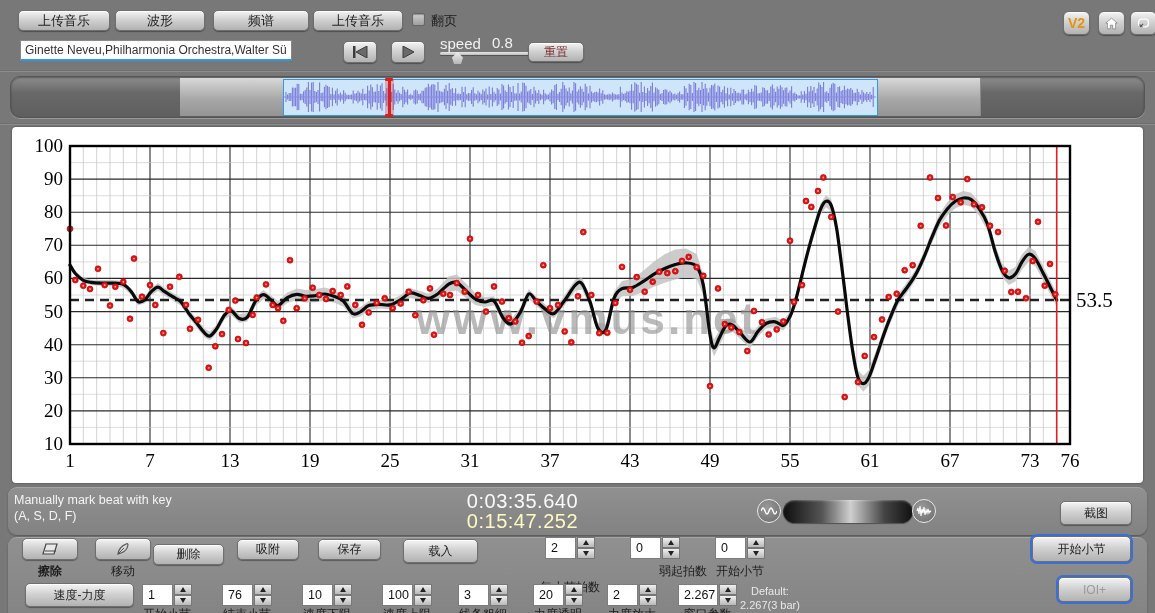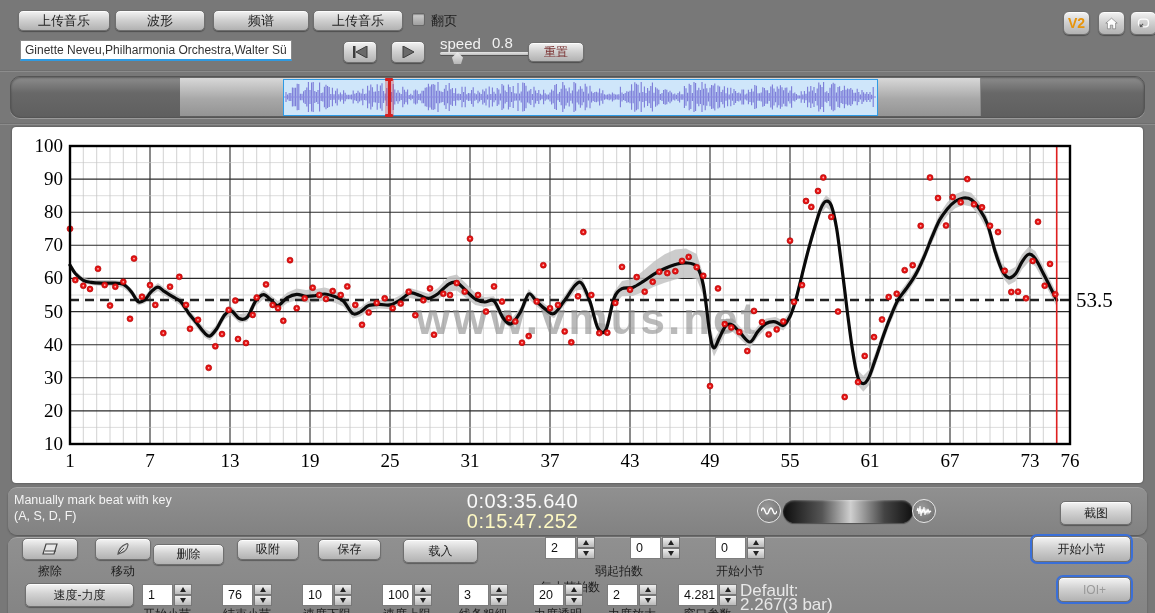--- a/index.html
+++ b/index.html
@@ -74,21 +74,21 @@
     box-sizing:border-box;display:flex;align-items:center;justify-content:center;cursor:pointer;}
   
   .lbl{position:absolute;font-size:12px;color:#1d1d1d;text-align:center;white-space:nowrap;}
   .spin-box{position:absolute;background:#fff;border:1px solid #7d7d7d;box-sizing:border-box;
     font-size:12.5px;color:#111;padding:3px 0 0 5px;height:22px;}
   .stepper{position:absolute;width:18px;height:22px;display:flex;flex-direction:column;}
   .step-btn{flex:1;background:linear-gradient(180deg,#efefef,#b9b9b9);border:1px solid #777;
     display:flex;align-items:center;justify-content:center;cursor:pointer;box-sizing:border-box;}
   .tri-up{width:0;height:0;border-left:3.5px solid transparent;border-right:3.5px solid transparent;border-bottom:5px solid #222;}
   .tri-down{width:0;height:0;border-left:3.5px solid transparent;border-right:3.5px solid transparent;border-top:5px solid #222;}
-  .default-text{position:absolute;color:#e8e8e8;font-size:17px;line-height:14px;}
+  .default-text{position:absolute;color:#e8e8e8;font-size:11px;line-height:14px;text-align:center;}
   .checkbox{
     position:absolute;width:13px;height:13px;border-radius:2px;
     background:linear-gradient(180deg,#cfcfcf,#9f9f9f);border:1px solid #666;
     box-shadow:inset 0 1px 1px rgba(0,0,0,.3);cursor:pointer;box-sizing:border-box;
   }
   .chk-label{position:absolute;font-size:13px;color:#1e1e1e;}
   .groove{position:absolute;left:0;width:1155px;height:2px;
     background:linear-gradient(180deg,#616161,#9a9a9a);}
 </style>
 </head>
@@ -586,21 +586,21 @@
 <button class="btn small" style="left:1060px;top:501px;width:72px;height:24px;">截图</button>
 
 <div class="strip" style="left:8px;top:537px;width:1139px;height:90px;"></div>
 
 <button class="btn" style="left:22px;top:538px;width:56px;height:22px;">
   <svg width="18" height="12" viewBox="0 0 18 12">
     <polygon points="5,1 16,1 13,11 2,11" fill="#e8e8e8" stroke="#444" stroke-width="1.2"></polygon>
     <line x1="4" y1="8" x2="15" y2="8" stroke="#444" stroke-width="1"></line>
   </svg>
 </button>
-<div class="lbl" style="left:22px;top:563px;width:56px;">擦除</div>
+<div class="lbl" style="left:22px;top:563px;width:56px;font-weight:bold;">擦除</div>
 
 <button class="btn" style="left:95px;top:538px;width:56px;height:22px;">
   <svg width="16" height="14" viewBox="0 0 16 14">
     <path d="M3 12 Q4 5 11 2 Q13 1 13 3 Q12 9 6 11 Z" fill="#d8d8d8" stroke="#555" stroke-width="1.2"></path>
     <line x1="3" y1="12" x2="9" y2="6" stroke="#555" stroke-width="1"></line>
   </svg>
 </button>
 <div class="lbl" style="left:95px;top:563px;width:56px;">移动</div>
 
 <button class="btn small" style="left:153px;top:544px;width:71px;height:21px;">删除</button>
@@ -632,21 +632,21 @@
     <div class="lbl" style="left: 527px; top: 579px; width: 86px;">每小节拍数</div>
     <div class="spin-box" style="left: 630px; top: 537px; width: 31px;">0</div>
     <div class="stepper" style="left: 662px; top: 537px;">
       <div class="step-btn">
         <div class="tri-up"></div>
       </div>
                   <div class="step-btn">
         <div class="tri-down"></div>
       </div>
     </div>
-    <div class="lbl" style="left: 576px; top: 563px; width: 86px;">弱起拍数</div>
+    <div class="lbl" style="left: 640px; top: 563px; width: 86px;">弱起拍数</div>
     <div class="spin-box" style="left: 715px; top: 537px; width: 31px;">0</div>
     <div class="stepper" style="left: 747px; top: 537px;">
       <div class="step-btn">
         <div class="tri-up"></div>
       </div>
                   <div class="step-btn">
         <div class="tri-down"></div>
       </div>
     </div>
     <div class="lbl" style="left: 697px; top: 563px; width: 86px;">开始小节</div>
@@ -713,21 +713,21 @@
     <div class="spin-box" style="left: 607px; top: 584px; width: 31px;">2</div>
     <div class="stepper" style="left: 639px; top: 584px;">
       <div class="step-btn">
         <div class="tri-up"></div>
       </div>
                   <div class="step-btn">
         <div class="tri-down"></div>
       </div>
     </div>
     <div class="lbl" style="left: 589px; top: 606px; width: 86px;">力度放大</div>
-    <div class="spin-box" style="left: 678px; top: 584px; width: 40px;">4.281</div>
+    <div class="spin-box" style="left: 678px; top: 584px; width: 40px;">2.267</div>
     <div class="stepper" style="left: 719px; top: 584px;">
       <div class="step-btn">
         <div class="tri-up"></div>
       </div>
                   <div class="step-btn">
         <div class="tri-down"></div>
       </div>
     </div>
     <div class="lbl" style="left: 660px; top: 606px; width: 95px;">窗口参数</div>
   </div>

